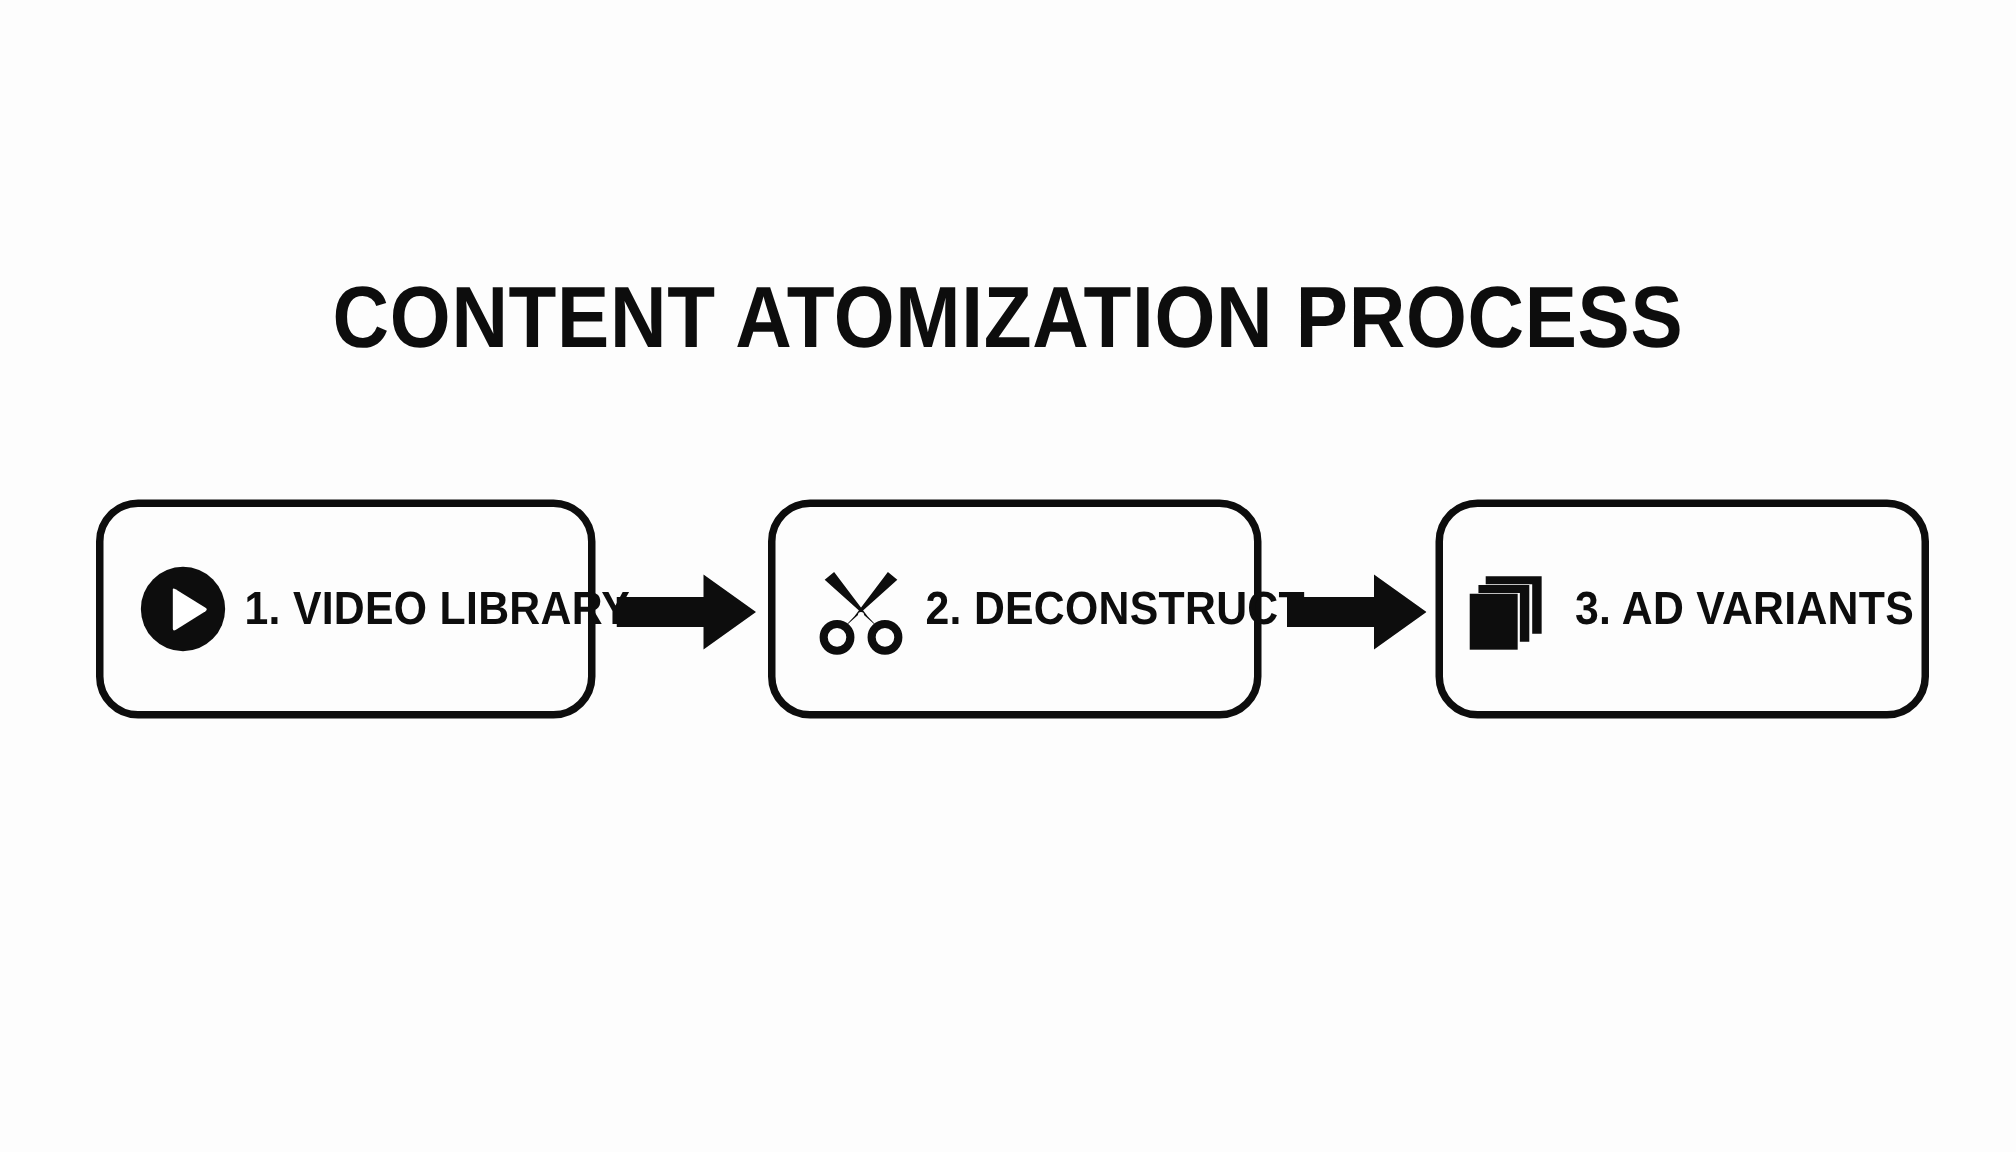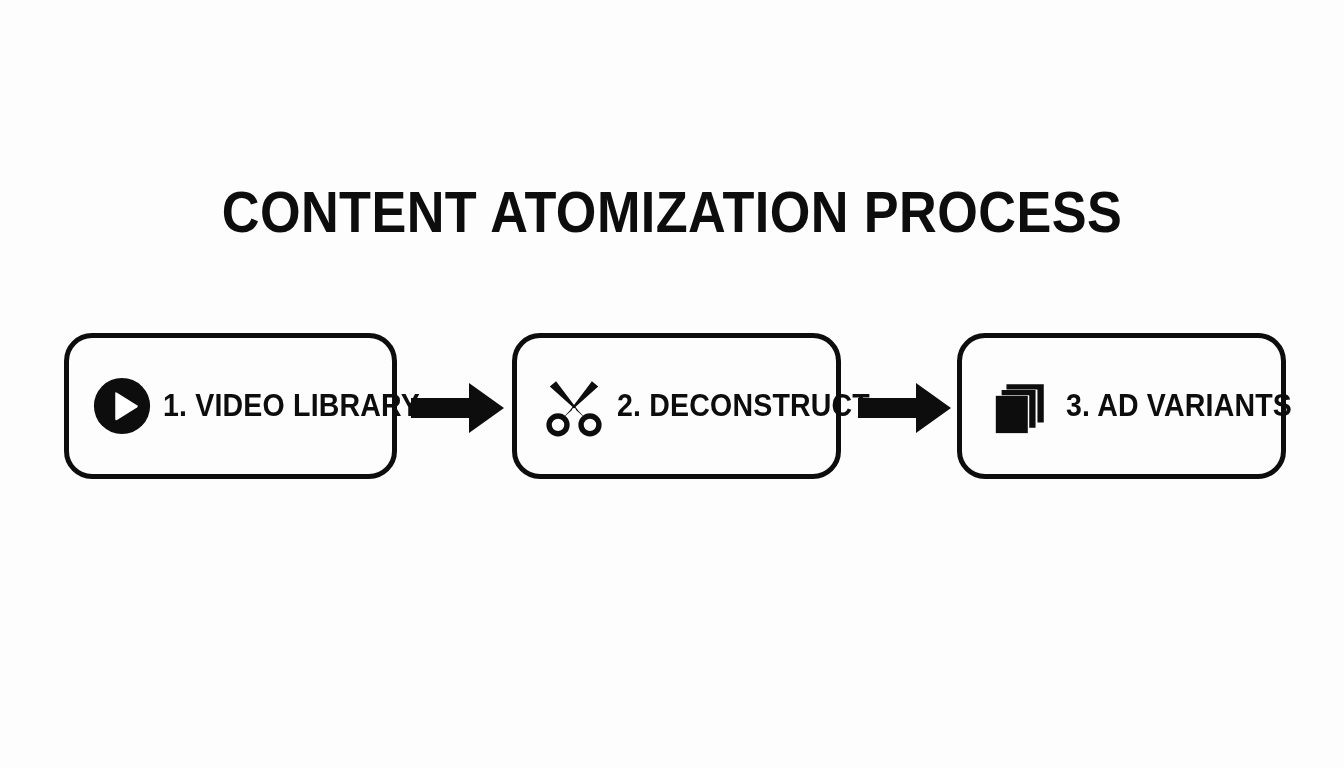--- a/index.html
+++ b/index.html
@@ -57,21 +57,21 @@
     border: 5px solid #0d0d0d;
     border-radius: 28px;
     background: #fdfdfd;
     display: flex;
     align-items: center;
     justify-content: flex-start;
   }
 
   .step-box.b1 { left: 64px;  width: 333px; padding-left: 22px; }
   .step-box.b2 { left: 512px; width: 329px; padding-left: 26px; }
-  .step-box.b3 { left: 957px; width: 329px; padding-left: 28px; }
+  .step-box.b3 { left: 957px; width: 329px; padding-left: 12px; }
 
   .step-icon {
     flex: 0 0 auto;
     width: 62px;
     height: 62px;
     display: block;
   }
   .step-icon svg { display: block; width: 100%; height: 100%; }
 
   .step-label {

